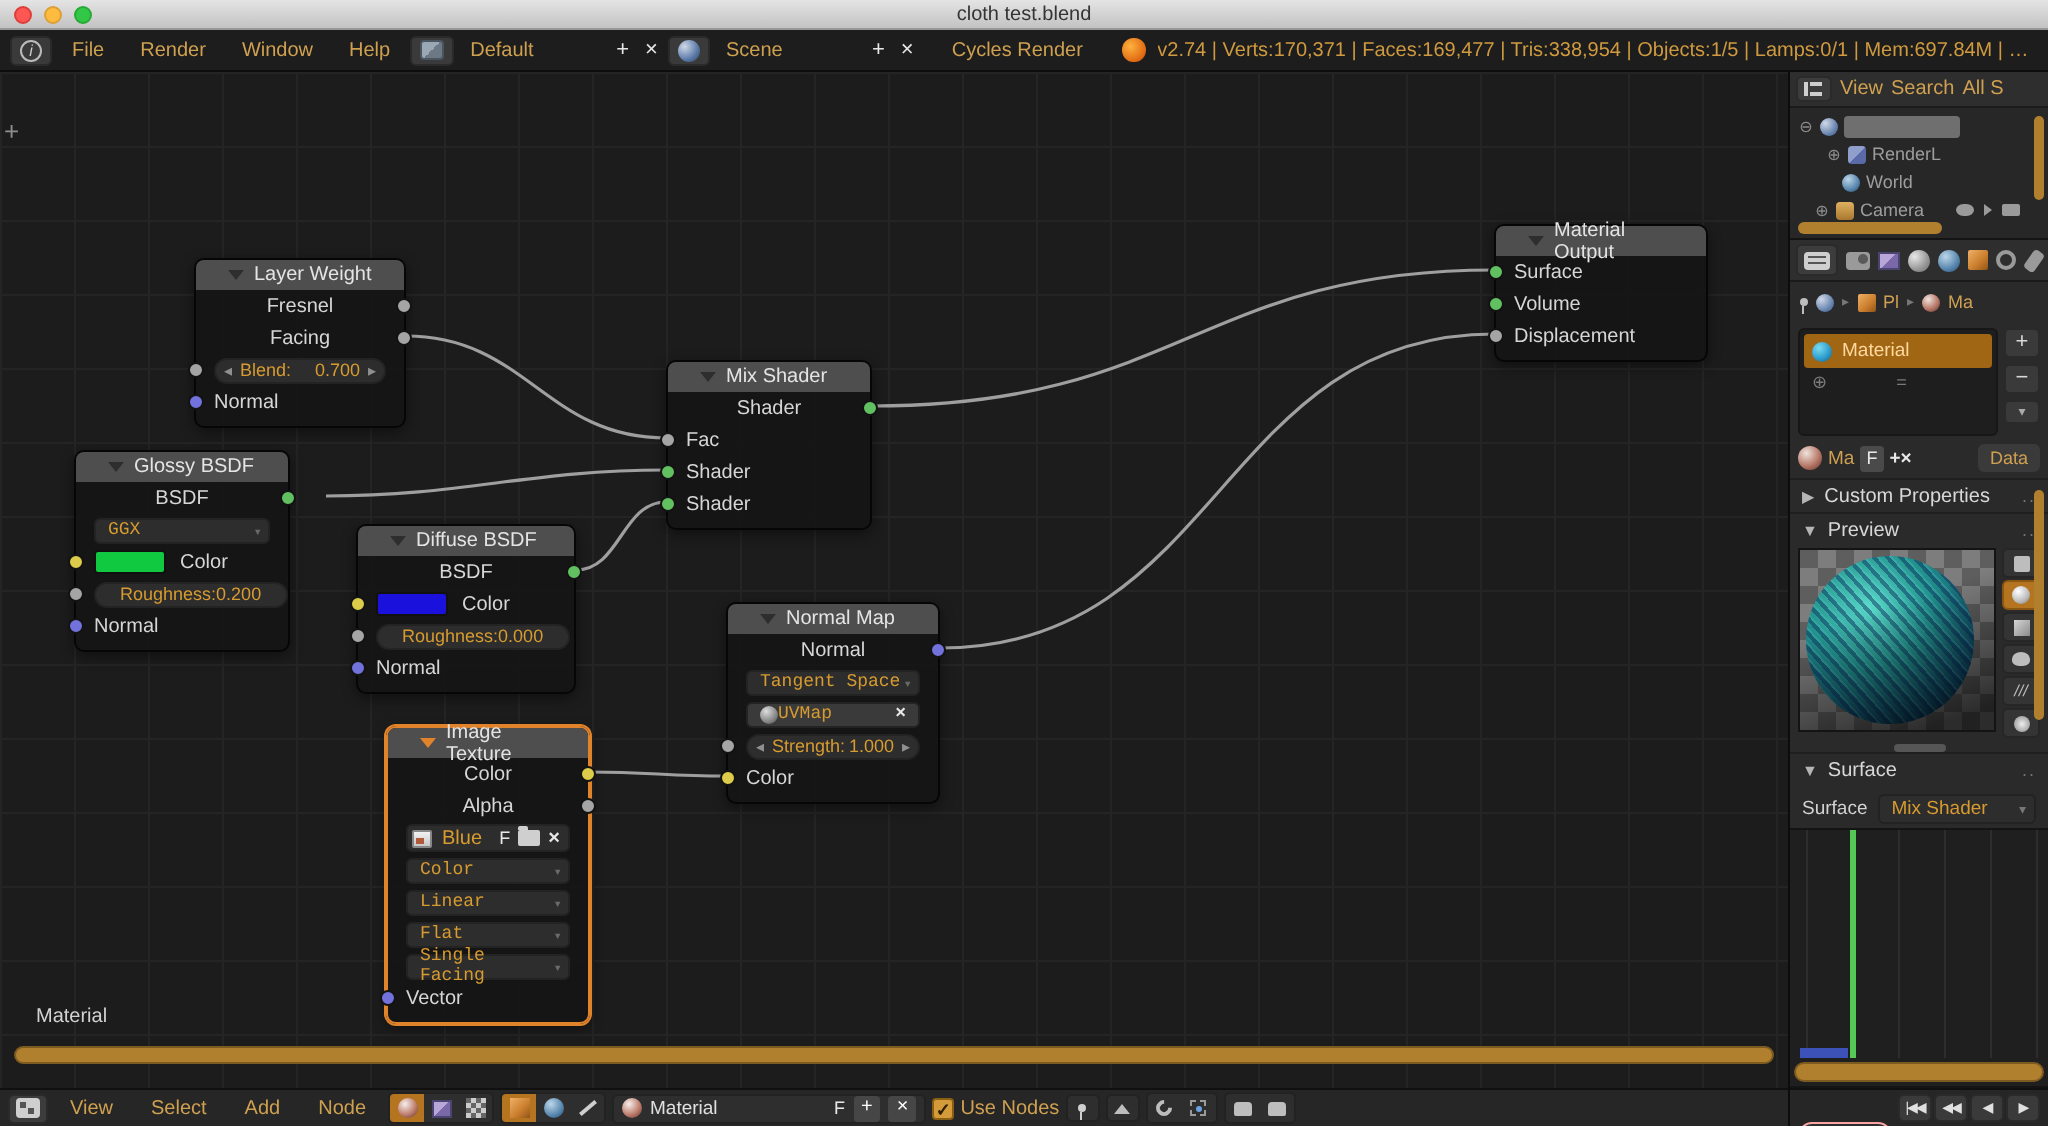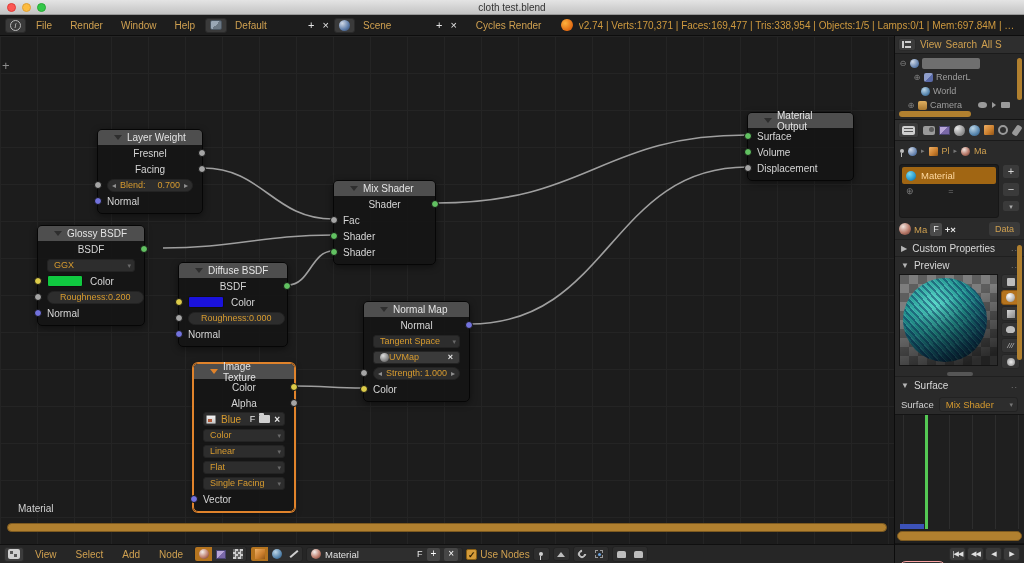--- a/index.html
+++ b/index.html
@@ -50,21 +50,21 @@
   .nhead { height:15px; background:#4e4e4e; border-radius:4px 4px 0 0; display:flex; align-items:center; gap:5px; padding:0 16px; color:#e4e4e4; }
   .tri { width:0; height:0; border-left:4px solid transparent; border-right:4px solid transparent; border-top:5px solid #2e2e2e; }
   .tri.or { border-top-color:#e0832b; }
   .nrow { height:16px; display:flex; align-items:center; position:relative; padding:0 9px; }
   .nrow.r { justify-content:center; }
   .sock { position:absolute; top:50%; margin-top:-4px; width:8px; height:8px; border-radius:50%; border:1px solid #131313; }
   .sock.l { left:-4px; } .sock.rr { right:-4px; }
   .sk-gray{background:#a5a5a5;} .sk-green{background:#61c161;} .sk-yel{background:#ddcc49;} .sk-pur{background:#7272dd;}
   .widget { flex:1; height:13px; background:#2d2d2d; border:1px solid #232323; display:flex; align-items:center; font-size:9px; color:#d79b2f; position:relative; }
   .widget.slider { border-radius:7px; justify-content:space-between; padding:0 12px; }
-  .widget.dd { border-radius:3px; padding:0 6px; }
+  .widget.dd { border-radius:3px; padding:0 6px;font-family:Liberation Mono, monospace; }
   .widget .ddmark { position:absolute; right:3px; color:#6a6a6a; font-size:7px; top:2px; }
   .warr { position:absolute; color:#909090; font-size:8px; top:1px; } .warr.wl{left:4px;} .warr.wr{right:4px;}
   .swatch { width:36px; height:12px; border-radius:2px; border:1px solid #101010; margin-right:7px; }
   .lab { color:#d6d6d6; }
   .chiprow { flex:1; height:14px; display:flex; align-items:center; gap:2px; background:#2d2d2d; border:1px solid #232323; border-radius:3px; padding:0 2px; }
   .img-ic { width:10px; height:9px; background:linear-gradient(#f2f2f2,#c7c7c7); border:1px solid #888; border-radius:1px; position:relative; }
   .img-ic::after{content:"";position:absolute;left:1px;bottom:1px;width:4px;height:3px;background:#b05a3a;}
   .chip-name { flex:1; color:#d79b2f; padding-left:3px; }
   .chip-f { color:#e8e8e8; font-size:9px; padding:0 2px; }
   .folder-ic { width:11px; height:8px; background:#cfcfcf; border-radius:1px; position:relative; }

